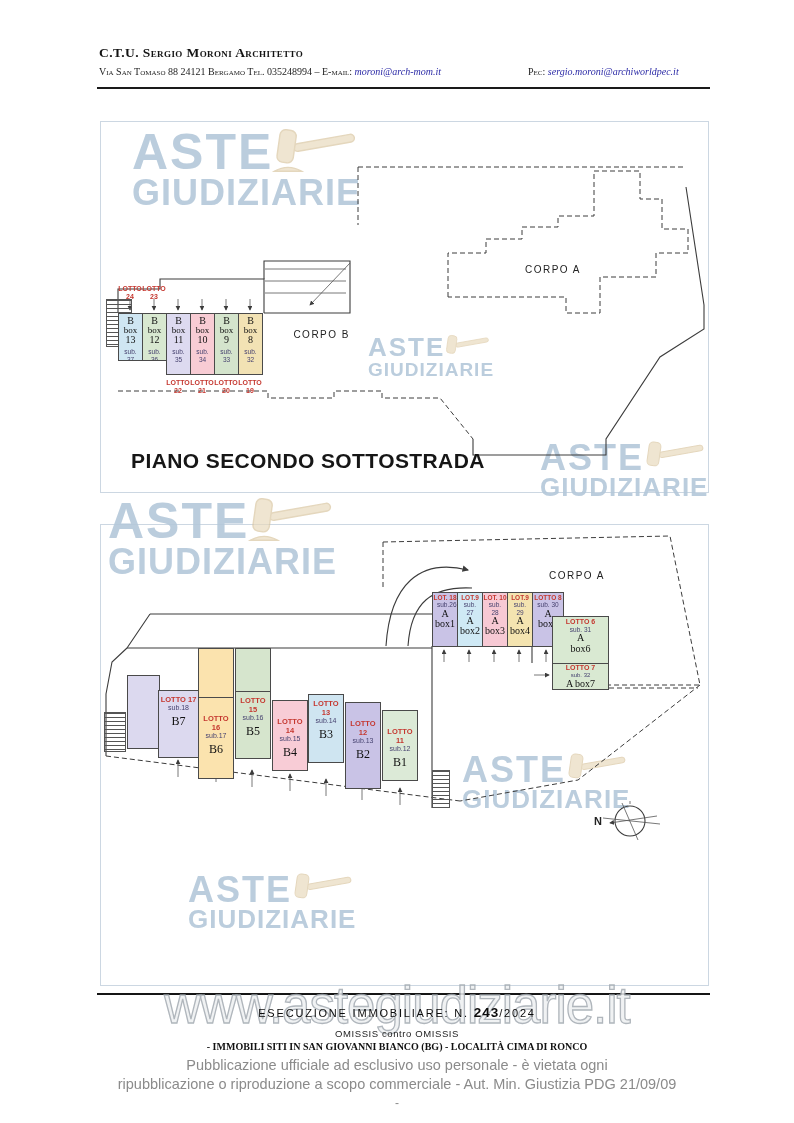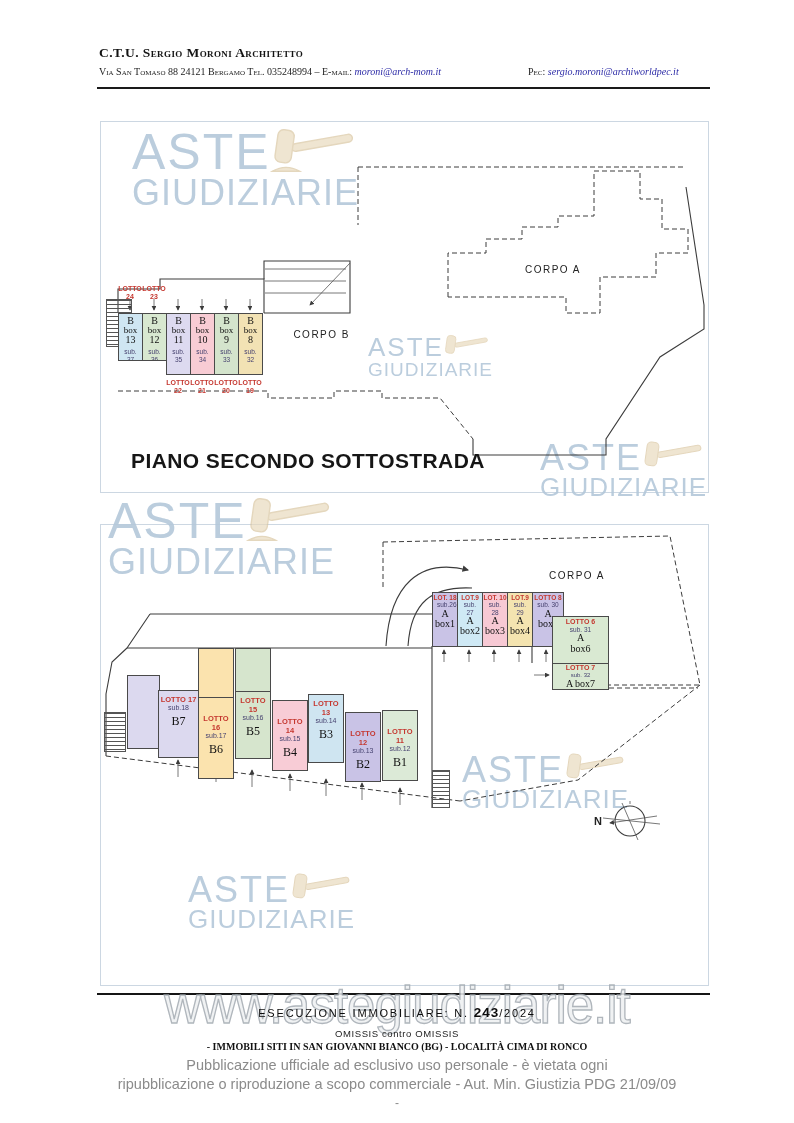--- a/index.html
+++ b/index.html
@@ -12,21 +12,21 @@
             font-size:13.5px;font-variant:small-caps;letter-spacing:.4px;color:#141414;}
   .hdr-line2{left:99px;top:66px;width:612px;font-family:"Liberation Serif",serif;
              font-size:10px;font-variant:small-caps;color:#1c1c1c;white-space:nowrap;}
   .mail{color:#2b2aa6;font-style:italic;font-variant:normal;}
   .pecwrap{position:absolute;left:429px;top:0;}
   .hdr-rule{left:97px;top:87px;width:613px;border-top:2px solid #1a1a1a;height:0;}
   
   .panel{border:1px solid #ccd7e2;background:#fff;box-sizing:border-box;}
   .panel-content{background:transparent;}
   
-  .wm{color:#b4c8da;line-height:.9;opacity:.9;pointer-events:none;}
+  .wm{color:#b4c8da;line-height:.9;opacity:.9;pointer-events:none;font-weight:bold;}
   .wm .l1{display:flex;align-items:center;}
   .wm .t1{letter-spacing:2px;}
   .wm .t2{letter-spacing:1px;}
   .wm-lg .t1{font-size:50px;} .wm-lg .t2{font-size:36px;} .wm-lg svg{width:96px;height:50px;margin-left:-8px;}
   .wm-md .t1{font-size:36px;} .wm-md .t2{font-size:26px;} .wm-md svg{width:70px;height:36px;margin-left:-6px;}
   .wm-sm .t1{font-size:26px;} .wm-sm .t2{font-size:19px;} .wm-sm svg{width:52px;height:27px;margin-left:-5px;}
   .gavel{opacity:.75;}
   
   svg.plan{position:absolute;left:0;top:0;}
   .solid{stroke:#3c3c3c;stroke-width:1.1;fill:none;}
@@ -387,21 +387,21 @@
     <div class="box low" style="left: 172px; top: 176px; width: 36px; height: 71px; background: rgb(248, 204, 214);">
       <span class="red b-lot">LOTTO 14</span>
       <span class="b-sub">sub.15</span>
       <span class="serif b-name">B4</span>
     </div>
     <div class="box hi" style="left: 208px; top: 170px; width: 36px; height: 69px; background: rgb(207, 229, 241);">
       <span class="red b-lot">LOTTO 13</span>
       <span class="b-sub">sub.14</span>
       <span class="serif b-name">B3</span>
     </div>
-    <div class="box low" style="left: 245px; top: 188px; width: 36px; height: 70px; background: rgb(201, 195, 230);">
+    <div class="box low" style="left: 245px; top: 178px; width: 36px; height: 87px; background: rgb(201, 195, 230);">
       <span class="red b-lot">LOTTO 12</span>
       <span class="b-sub">sub.13</span>
       <span class="serif b-name">B2</span>
     </div>
     <div class="box low" style="left: 282px; top: 186px; width: 36px; height: 71px; background: rgb(220, 234, 215);">
       <span class="red b-lot">LOTTO 11</span>
       <span class="b-sub">sub.12</span>
       <span class="serif b-name">B1</span>
     </div>
 

